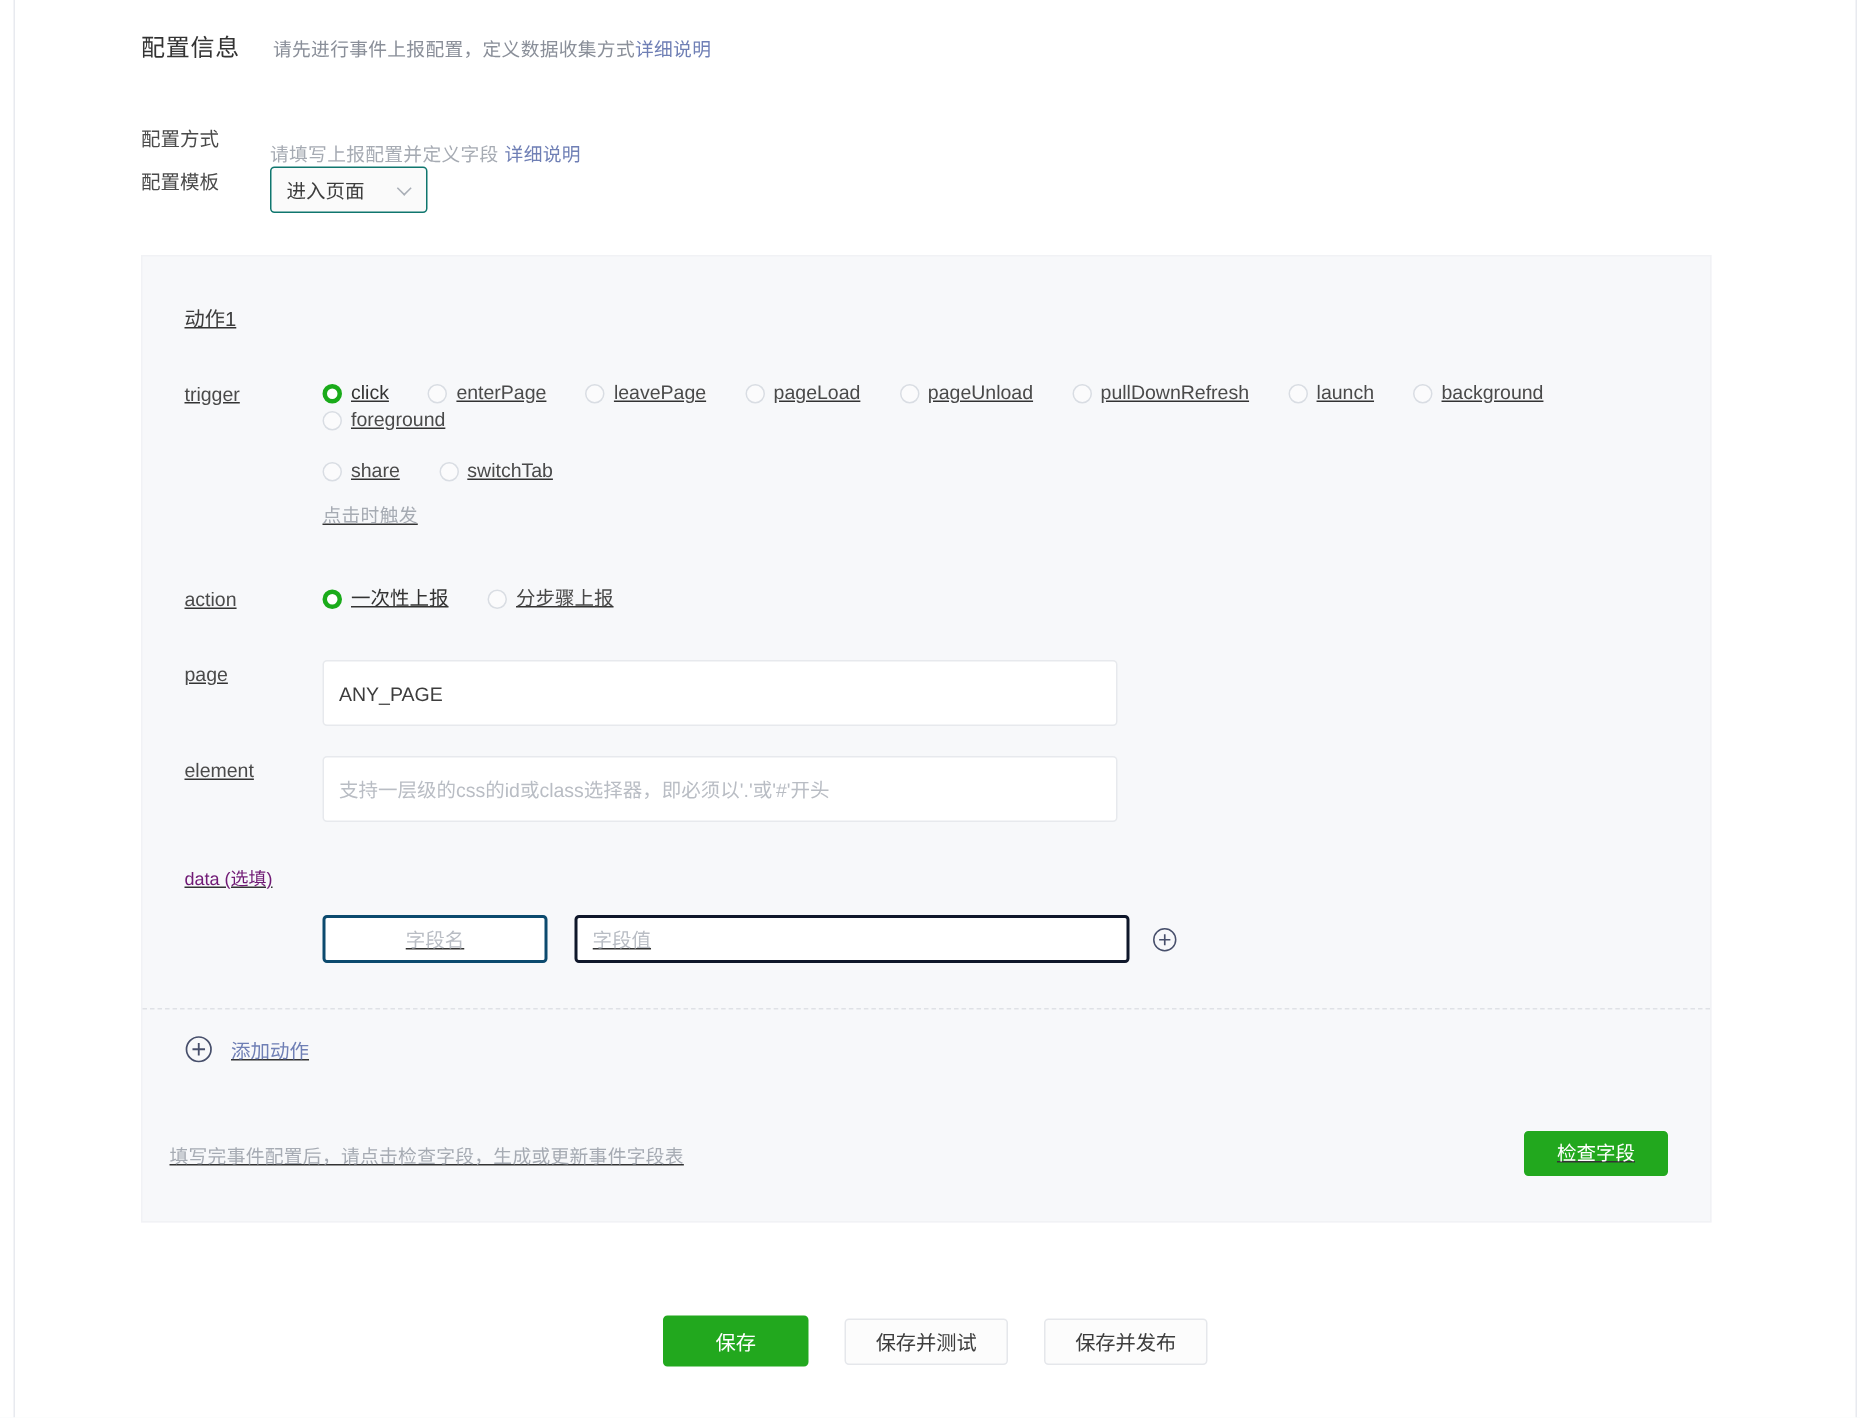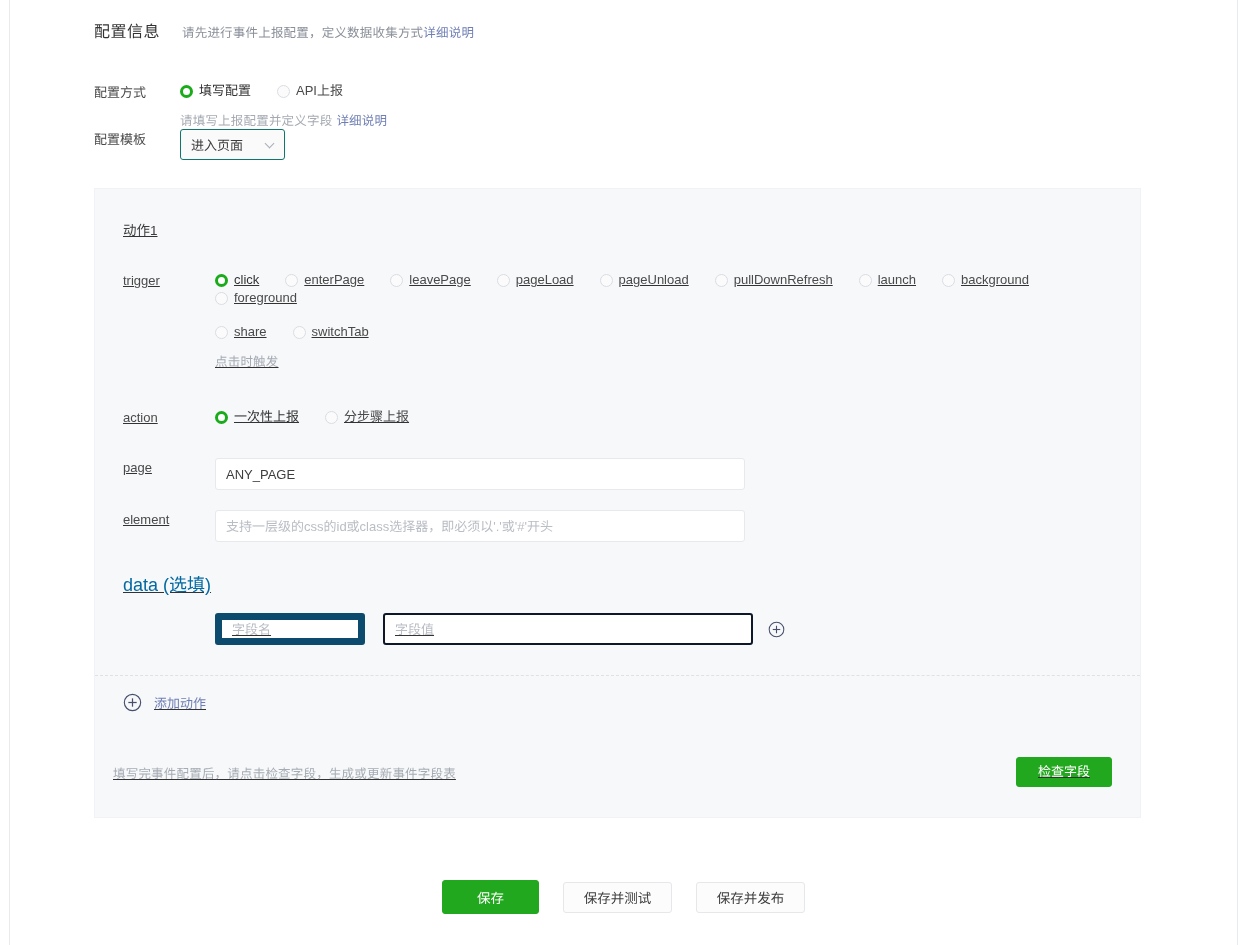--- a/index.html
+++ b/index.html
@@ -183,54 +183,55 @@
   .row-trigger { margin-top: 32px; }
   .row-action  { margin-top: 38px; }
   .row-page    { margin-top: 30px; }
   .row-element { margin-top: 20px; }
   .row-data    { margin-top: 28px; }
 
   .trigger-line2 { margin-top: 16px; }
 
   .txt-input {
     width: 530px;
-    height: 32px;
+    height: 44px;
     border: 1px solid #e7e9ed;
     border-radius: 3px;
     background: #ffffff;
     padding: 0 10px;
     font-size: 13px;
     color: #3d3d3d;
     font-family: inherit;
     outline: none;
   }
   .txt-input::placeholder { color: #b9bdc4; }
 
   .data-label {
-    font-size: 18px;
-    color: #0369a1;
+    font-size: 12px;
+    color: #701a75;
     padding-left: 28px;
   }
   .data-fields {
     display: flex;
     align-items: center;
     margin-top: 17px;
     padding-left: 120px;
   }
   .field-name {
     width: 150px;
     height: 32px;
-    border: 7px solid #0c4a6e;
+    border: 2px solid #0c4a6e;
     border-radius: 3px;
     background: #ffffff;
     padding: 0 10px;
     font-size: 13px;
     font-family: inherit;
     outline: none;
     color: #3d3d3d;
+    text-align: center;
   }
   .field-value {
     width: 370px;
     height: 32px;
     border: 2px solid #0f172a;
     border-radius: 3px;
     background: #ffffff;
     padding: 0 10px;
     font-size: 13px;
     font-family: inherit;
@@ -338,30 +339,20 @@
   <div class="content">
 
     <div class="section-header">
       <span class="section-title">配置信息</span>
       <span class="section-desc"><span>请先进行事件上报配置，定义数据收集方式</span><a class="link">详细说明</a></span>
     </div>
 
     <div class="form-row row-mode">
       <div class="row-label">配置方式</div>
       <div class="row-body">
-        <div class="radio-group">
-          <label class="radio checked">
-            <span class="dot"></span>
-            <span class="rlabel">填写配置</span>
-          </label>
-          <label class="radio">
-            <span class="dot"></span>
-            <span class="rlabel">API上报</span>
-          </label>
-        </div>
         <div class="hint"><span>请填写上报配置并定义字段</span><a class="link">详细说明</a></div>
       </div>
     </div>
 
     <div class="form-row row-template">
       <div class="row-label">配置模板</div>
       <div class="row-body">
         <div class="select">
           <span>进入页面</span>
           <span class="chev"></span>

